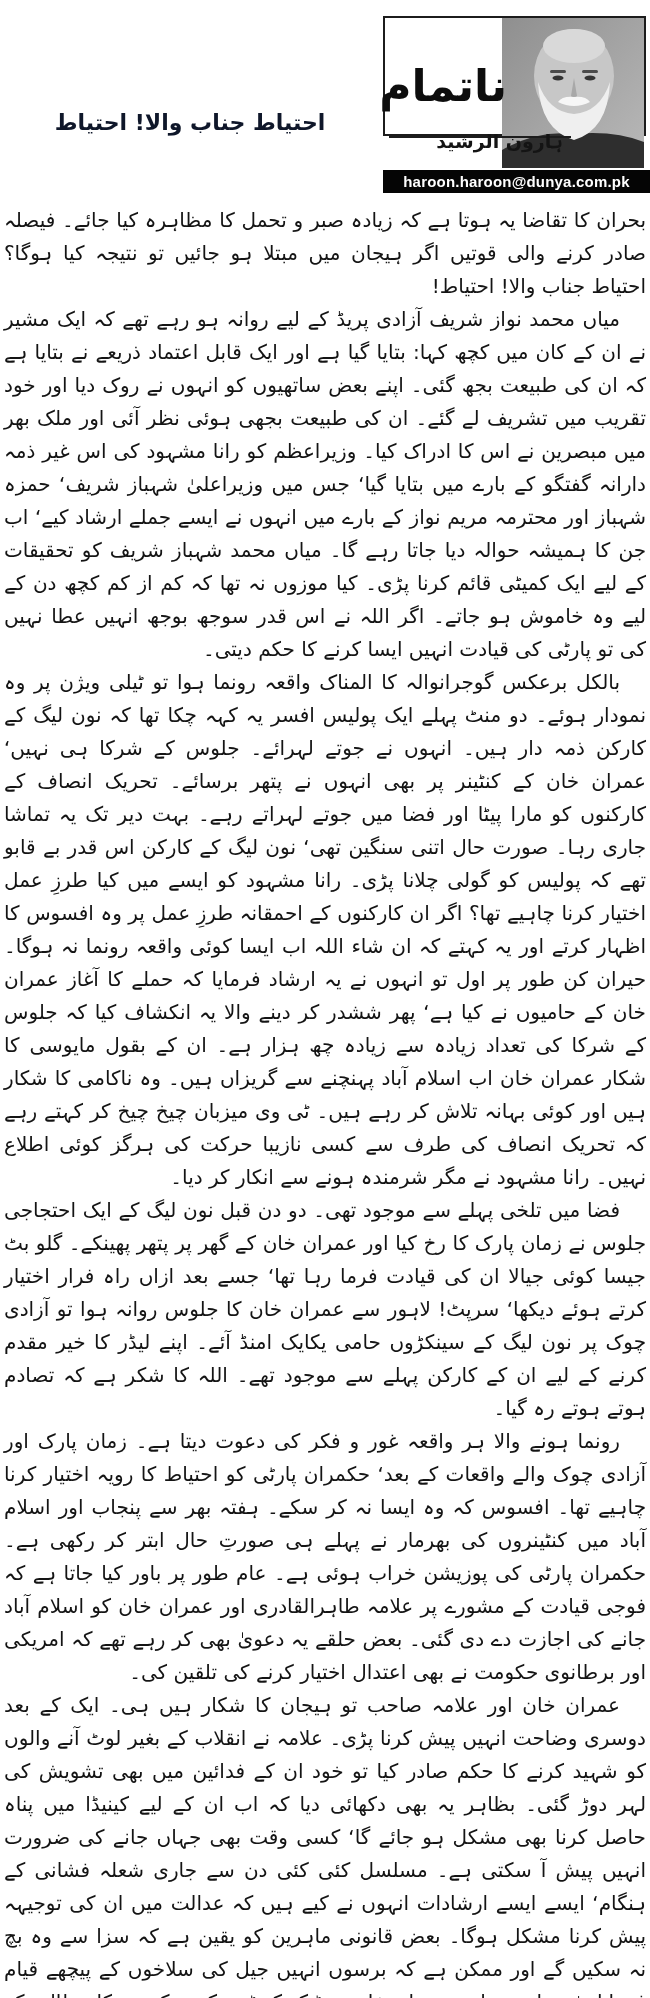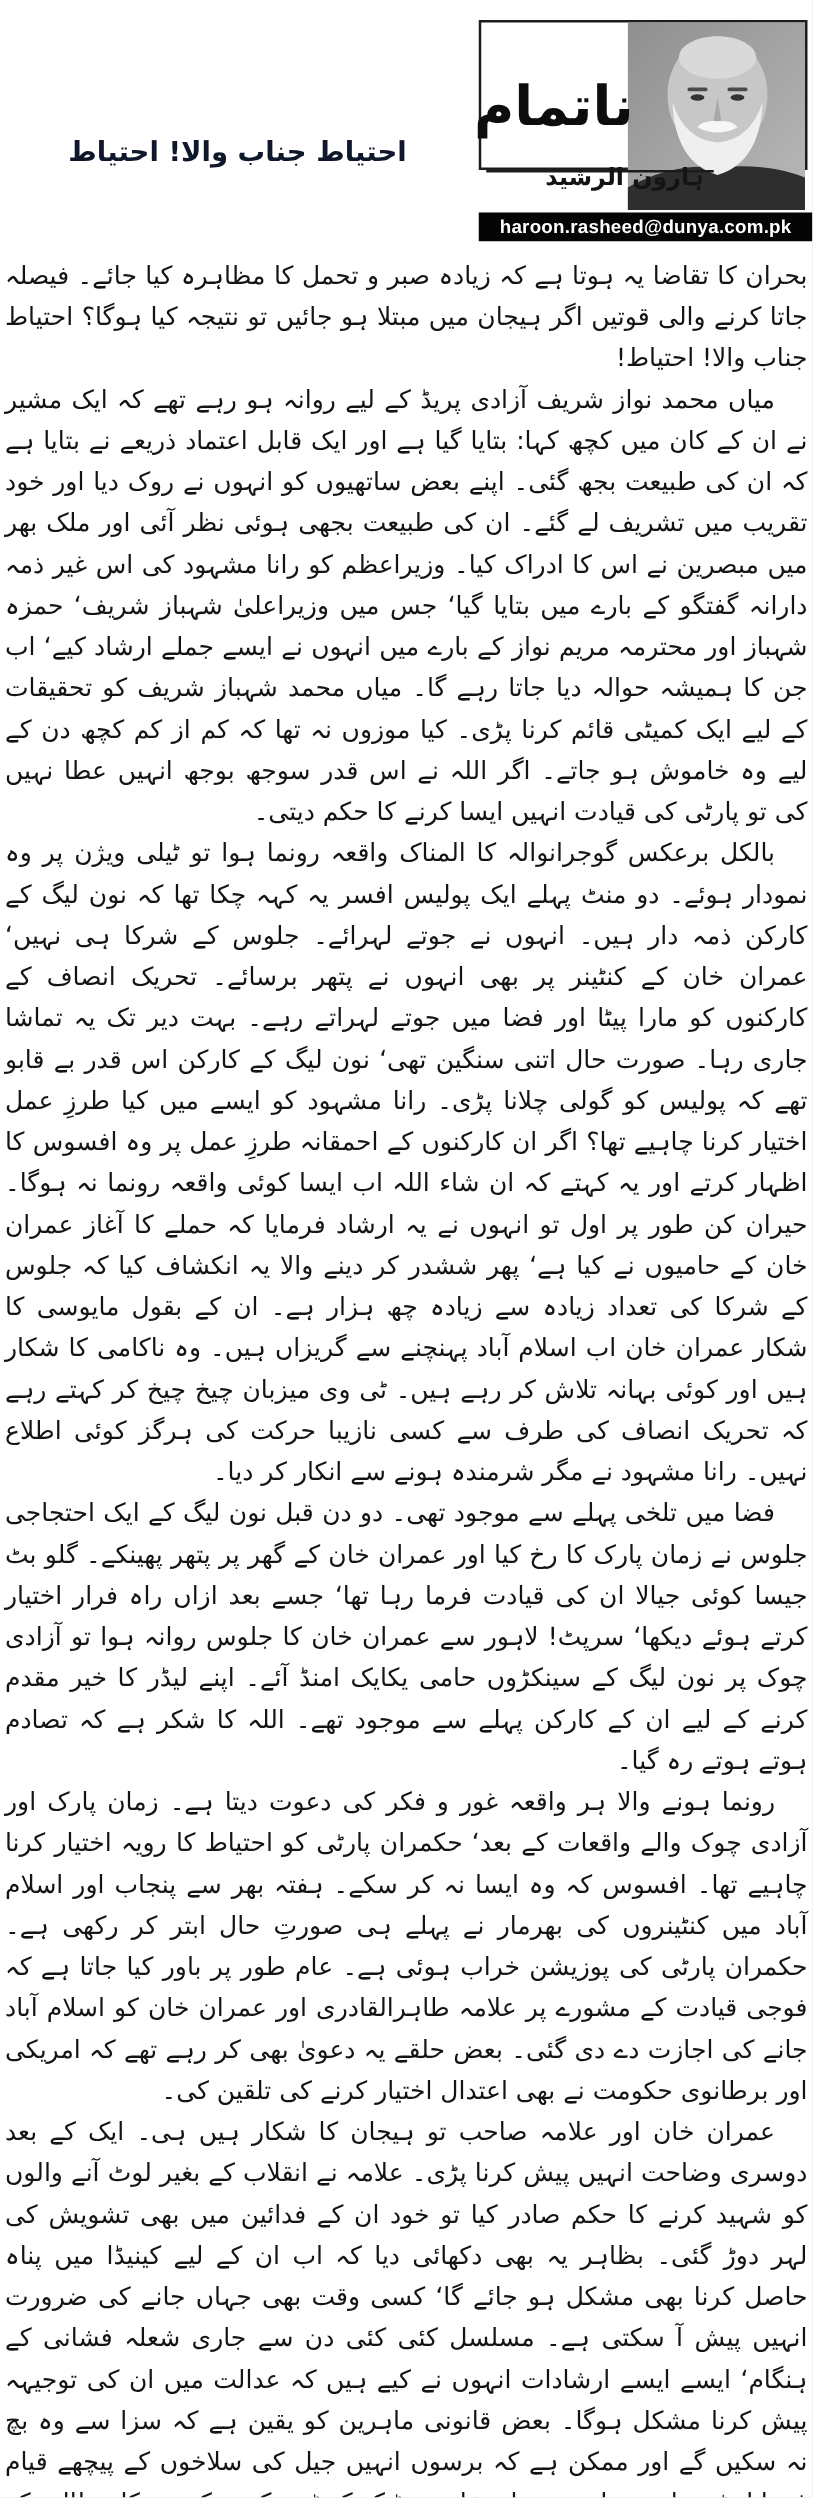--- a/index.html
+++ b/index.html
@@ -85,25 +85,25 @@
         <path d="M36 64 Q38 112 72 122 Q106 112 108 64 Q98 94 72 96 Q46 94 36 64 Z" fill="#efefef"></path>
         <path d="M56 84 Q72 92 88 84 Q84 78 72 79 Q60 78 56 84 Z" fill="#f7f7f7"></path>
       </svg>
     </div>
     <div class="column-title">ناتمام</div>
     <div class="title-rule"></div>
     <div class="author-signature">ہارون الرشید</div>
   </div>
 
   <div class="email-bar">
-    <span>haroon.rasheed@dunya.com.pk</span>
+    <span>haroon.haroon@dunya.com.pk</span>
   </div>
 
   <div class="body-text">
-      <p>بحران کا تقاضا یہ ہوتا ہے کہ زیادہ صبر و تحمل کا مظاہرہ کیا جائے۔ فیصلہ جاتا کرنے والی قوتیں اگر ہیجان میں مبتلا ہو جائیں تو نتیجہ کیا ہوگا؟ احتیاط جناب والا! احتیاط!</p>
+      <p>بحران کا تقاضا یہ ہوتا ہے کہ زیادہ صبر و تحمل کا مظاہرہ کیا جائے۔ فیصلہ صادر کرنے والی قوتیں اگر ہیجان میں مبتلا ہو جائیں تو نتیجہ کیا ہوگا؟ احتیاط جناب والا! احتیاط!</p>
       <p>میاں محمد نواز شریف آزادی پریڈ کے لیے روانہ ہو رہے تھے کہ ایک مشیر نے ان کے کان میں کچھ کہا: بتایا گیا ہے اور ایک قابل اعتماد ذریعے نے بتایا ہے کہ ان کی طبیعت بجھ گئی۔ اپنے بعض ساتھیوں کو انہوں نے روک دیا اور خود تقریب میں تشریف لے گئے۔ ان کی طبیعت بجھی ہوئی نظر آئی اور ملک بھر میں مبصرین نے اس کا ادراک کیا۔ وزیراعظم کو رانا مشہود کی اس غیر ذمہ دارانہ گفتگو کے بارے میں بتایا گیا‘ جس میں وزیراعلیٰ شہباز شریف‘ حمزہ شہباز اور محترمہ مریم نواز کے بارے میں انہوں نے ایسے جملے ارشاد کیے‘ اب جن کا ہمیشہ حوالہ دیا جاتا رہے گا۔ میاں محمد شہباز شریف کو تحقیقات کے لیے ایک کمیٹی قائم کرنا پڑی۔ کیا موزوں نہ تھا کہ کم از کم کچھ دن کے لیے وہ خاموش ہو جاتے۔ اگر اللہ نے اس قدر سوجھ بوجھ انہیں عطا نہیں کی تو پارٹی کی قیادت انہیں ایسا کرنے کا حکم دیتی۔</p>
       <p>بالکل برعکس گوجرانوالہ کا المناک واقعہ رونما ہوا تو ٹیلی ویژن پر وہ نمودار ہوئے۔ دو منٹ پہلے ایک پولیس افسر یہ کہہ چکا تھا کہ نون لیگ کے کارکن ذمہ دار ہیں۔ انہوں نے جوتے لہرائے۔ جلوس کے شرکا ہی نہیں‘ عمران خان کے کنٹینر پر بھی انہوں نے پتھر برسائے۔ تحریک انصاف کے کارکنوں کو مارا پیٹا اور فضا میں جوتے لہراتے رہے۔ بہت دیر تک یہ تماشا جاری رہا۔ صورت حال اتنی سنگین تھی‘ نون لیگ کے کارکن اس قدر بے قابو تھے کہ پولیس کو گولی چلانا پڑی۔ رانا مشہود کو ایسے میں کیا طرزِ عمل اختیار کرنا چاہیے تھا؟ اگر ان کارکنوں کے احمقانہ طرزِ عمل پر وہ افسوس کا اظہار کرتے اور یہ کہتے کہ ان شاء اللہ اب ایسا کوئی واقعہ رونما نہ ہوگا۔ حیران کن طور پر اول تو انہوں نے یہ ارشاد فرمایا کہ حملے کا آغاز عمران خان کے حامیوں نے کیا ہے‘ پھر ششدر کر دینے والا یہ انکشاف کیا کہ جلوس کے شرکا کی تعداد زیادہ سے زیادہ چھ ہزار ہے۔ ان کے بقول مایوسی کا شکار عمران خان اب اسلام آباد پہنچنے سے گریزاں ہیں۔ وہ ناکامی کا شکار ہیں اور کوئی بہانہ تلاش کر رہے ہیں۔ ٹی وی میزبان چیخ چیخ کر کہتے رہے کہ تحریک انصاف کی طرف سے کسی نازیبا حرکت کی ہرگز کوئی اطلاع نہیں۔ رانا مشہود نے مگر شرمندہ ہونے سے انکار کر دیا۔</p>
       <p>فضا میں تلخی پہلے سے موجود تھی۔ دو دن قبل نون لیگ کے ایک احتجاجی جلوس نے زمان پارک کا رخ کیا اور عمران خان کے گھر پر پتھر پھینکے۔ گلو بٹ جیسا کوئی جیالا ان کی قیادت فرما رہا تھا‘ جسے بعد ازاں راہ فرار اختیار کرتے ہوئے دیکھا‘ سرپٹ! لاہور سے عمران خان کا جلوس روانہ ہوا تو آزادی چوک پر نون لیگ کے سینکڑوں حامی یکایک امنڈ آئے۔ اپنے لیڈر کا خیر مقدم کرنے کے لیے ان کے کارکن پہلے سے موجود تھے۔ اللہ کا شکر ہے کہ تصادم ہوتے ہوتے رہ گیا۔</p>
       <p>رونما ہونے والا ہر واقعہ غور و فکر کی دعوت دیتا ہے۔ زمان پارک اور آزادی چوک والے واقعات کے بعد‘ حکمران پارٹی کو احتیاط کا رویہ اختیار کرنا چاہیے تھا۔ افسوس کہ وہ ایسا نہ کر سکے۔ ہفتہ بھر سے پنجاب اور اسلام آباد میں کنٹینروں کی بھرمار نے پہلے ہی صورتِ حال ابتر کر رکھی ہے۔ حکمران پارٹی کی پوزیشن خراب ہوئی ہے۔ عام طور پر باور کیا جاتا ہے کہ فوجی قیادت کے مشورے پر علامہ طاہرالقادری اور عمران خان کو اسلام آباد جانے کی اجازت دے دی گئی۔ بعض حلقے یہ دعویٰ بھی کر رہے تھے کہ امریکی اور برطانوی حکومت نے بھی اعتدال اختیار کرنے کی تلقین کی۔</p>
       <p>عمران خان اور علامہ صاحب تو ہیجان کا شکار ہیں ہی۔ ایک کے بعد دوسری وضاحت انہیں پیش کرنا پڑی۔ علامہ نے انقلاب کے بغیر لوٹ آنے والوں کو شہید کرنے کا حکم صادر کیا تو خود ان کے فدائین میں بھی تشویش کی لہر دوڑ گئی۔ بظاہر یہ بھی دکھائی دیا کہ اب ان کے لیے کینیڈا میں پناہ حاصل کرنا بھی مشکل ہو جائے گا‘ کسی وقت بھی جہاں جانے کی ضرورت انہیں پیش آ سکتی ہے۔ مسلسل کئی کئی دن سے جاری شعلہ فشانی کے ہنگام‘ ایسے ایسے ارشادات انہوں نے کیے ہیں کہ عدالت میں ان کی توجیہہ پیش کرنا مشکل ہوگا۔ بعض قانونی ماہرین کو یقین ہے کہ سزا سے وہ بچ نہ سکیں گے اور ممکن ہے کہ برسوں انہیں جیل کی سلاخوں کے پیچھے قیام فرمانا پڑے۔ اسی طرح عمران خان نے ٹیکنوکریٹس کی حکومت کا مطالبہ کر کے‘ خود اپنی پارٹی کو حیرت زدہ کر دیا۔ جاوید ہاشمی اگرچہ اور اسباب سے بھی ناخوش تھے مگر اس مطالبے پر اپنے لیڈر کے اصرار نے انہیں خود کو الگ کرنے پر آمادہ کر لیا‘ جس کی قیمت پارٹی کو چکانا پڑی۔</p>
     </div>
 
 </div>
 
 </body></html>

